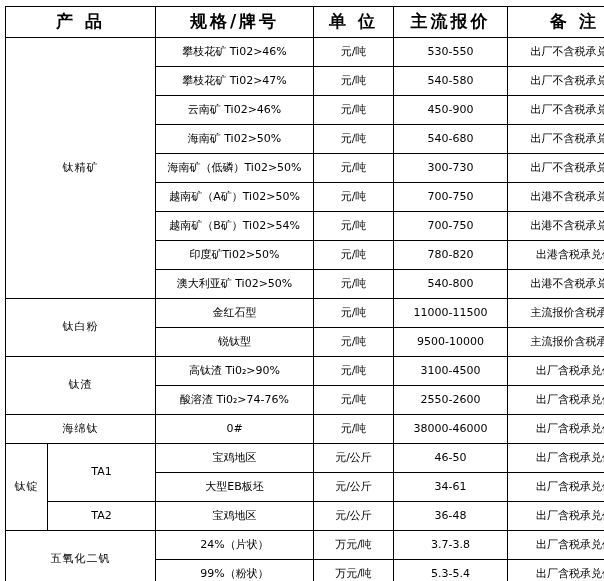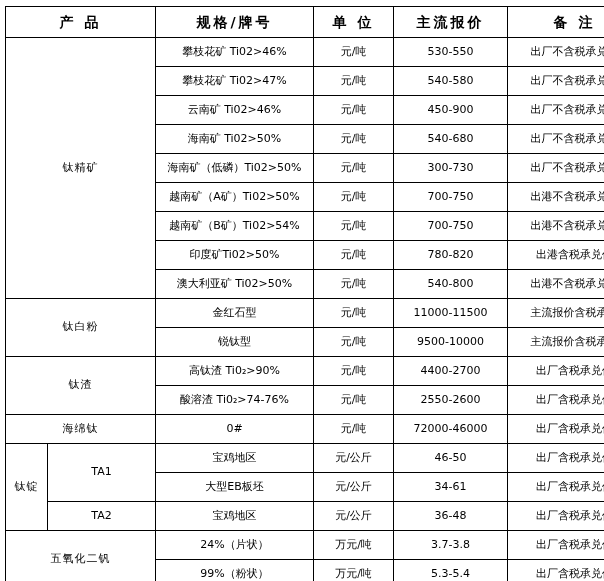--- a/index.html
+++ b/index.html
@@ -30,21 +30,21 @@
     vertical-align: middle;
     font-size: 11px;
     line-height: 1.15;
     padding: 2px 1px;
     font-weight: normal;
     white-space: nowrap;
     overflow: hidden;
   }
   table.price-table thead th {
     font-weight: bold;
-    font-size: 14px;
+    font-size: 17px;
     height: 26px;
     letter-spacing: 3px;
   }
   td.cat-cell {
     font-weight: bold;
     font-size: 12.5px;
     letter-spacing: 1px;
   }
   td.name-cell {
     font-size: 11.5px;
@@ -148,34 +148,34 @@
         <tr class="data-row">
           <td class="name-cell">锐钛型</td>
           <td>元/吨</td>
           <td>9500-10000</td>
           <td>主流报价含税承兑</td>
         </tr>
         <tr class="data-row">
           <td class="cat-cell" colspan="2" rowspan="2">钛渣</td>
           <td class="name-cell">高钛渣 Ti0₂&gt;90%</td>
           <td>元/吨</td>
-          <td>4400-2700</td>
+          <td>3100-4500</td>
           <td>出厂含税承兑价</td>
         </tr>
         <tr class="data-row">
           <td class="name-cell">酸溶渣 Ti0₂&gt;74-76%</td>
           <td>元/吨</td>
           <td>2550-2600</td>
           <td>出厂含税承兑价</td>
         </tr>
         <tr class="data-row">
           <td class="cat-cell" colspan="2" rowspan="1">海绵钛</td>
           <td class="name-cell">0#</td>
           <td>元/吨</td>
-          <td>72000-46000</td>
+          <td>38000-46000</td>
           <td>出厂含税承兑价</td>
         </tr>
         <tr class="data-row">
           <td class="cat-cell" colspan="1" rowspan="3">钛锭</td>
           <td class="grade-cell" rowspan="2">TA1</td>
           <td class="name-cell">宝鸡地区</td>
           <td>元/公斤</td>
           <td>46-50</td>
           <td>出厂含税承兑价</td>
         </tr>

